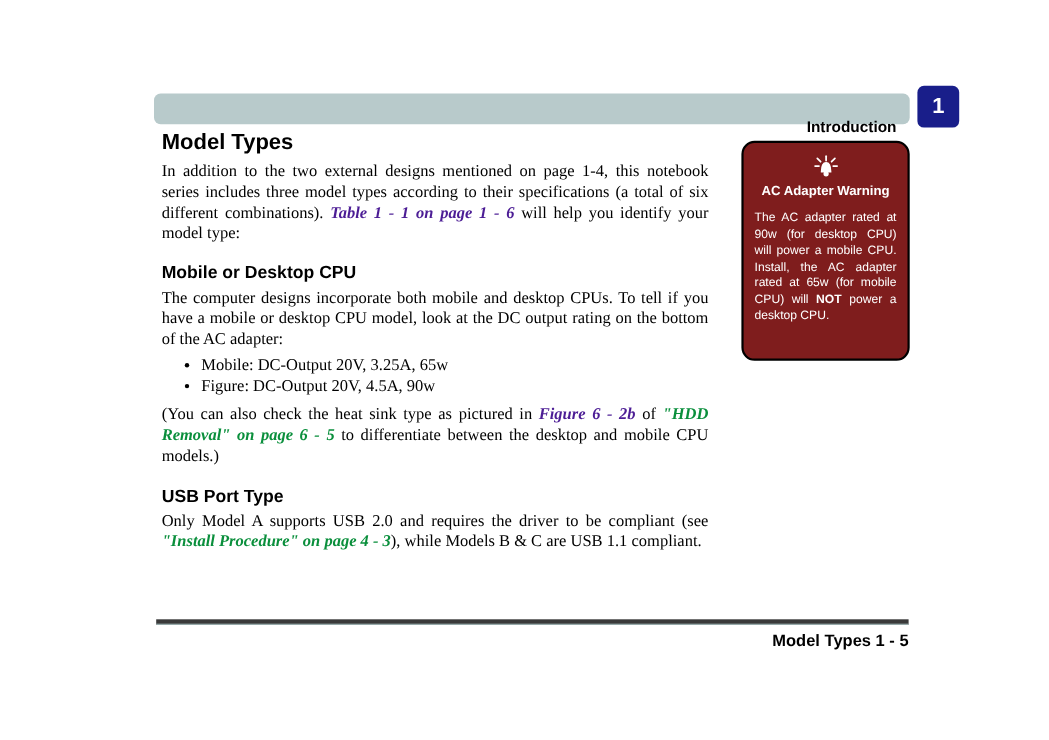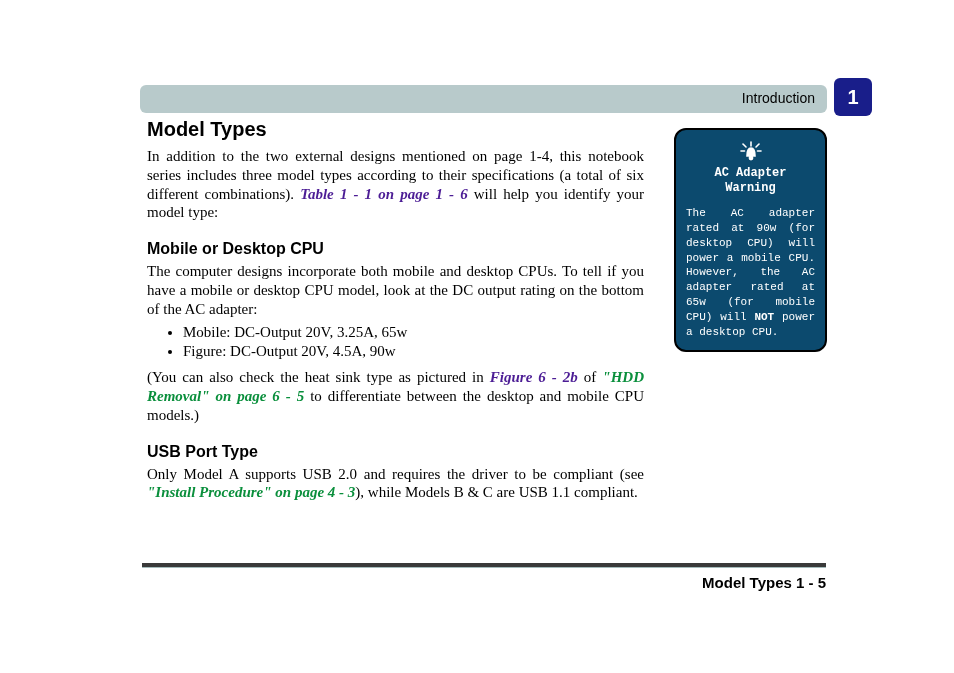--- a/index.html
+++ b/index.html
@@ -24,23 +24,23 @@
     left: 140px;
     top: 85px;
     width: 687px;
     height: 28px;
     background: #b8cacb;
     border-radius: 6px;
   }
   .hdr-title {
     position: absolute;
     right: 12px;
-    top: 5px;
-    font-family: Arial, Helvetica, sans-serif;
-    font-weight: 400;
+    top: 22px;
+    font-family: Arial, Helvetica, sans-serif;
+    font-weight: 700;
     font-size: 14px;
   }
   .chapter-tab {
     position: absolute;
     left: 834px;
     top: 78px;
     width: 38px;
     height: 38px;
     background: #191e8a;
     border-radius: 6px;
@@ -98,26 +98,26 @@
   }
   ul.spec li { margin: 0 0 2px 0; }
   .bold { font-weight: 400; }
 
   
   .warn-box {
     position: absolute;
     left: 674px;
     top: 128px;
     width: 153px;
-    background: #0c4a6e;
+    background: #7f1d1d;
     border: 2px solid #000;
     border-radius: 12px;
     color: #fff;
-    font-family: Liberation Mono, monospace;
-    padding: 10px 10px 10px 10px;
+    font-family: Liberation Sans, sans-serif;
+    padding: 10px 10px 31px 10px;
     box-sizing: border-box;
   }
   .warn-icon {
     display: block;
     margin: 0 auto 4px auto;
   }
   .warn-title {
     text-align: center;
     font-weight: 700;
     font-size: 12px;
@@ -194,20 +194,20 @@
         <circle cx="13" cy="18" r="1.6" fill="#fff"></circle>
         <line x1="13" y1="2" x2="13" y2="6"></line>
         <line x1="5" y1="4" x2="8" y2="7"></line>
         <line x1="21" y1="4" x2="18" y2="7"></line>
         <line x1="3" y1="11" x2="6.5" y2="11"></line>
         <line x1="23" y1="11" x2="19.5" y2="11"></line>
       </g>
     </svg>
     <div class="warn-title">AC Adapter Warning</div>
     <div class="warn-text">
-      <span>The AC adapter rated at 90w (for desktop CPU) will power a mobile CPU. However, the AC adapter rated at 65w (for mobile CPU) will </span><span class="not">NOT</span><span> power a desktop CPU.</span>
+      <span>The AC adapter rated at 90w (for desktop CPU) will power a mobile CPU. Install, the AC adapter rated at 65w (for mobile CPU) will </span><span class="not">NOT</span><span> power a desktop CPU.</span>
     </div>
   </div>
 
   <div class="footer-rule"></div>
   <div class="footer-text">Model Types  1  -  5</div>
 
 </div>
 
 </body></html>

